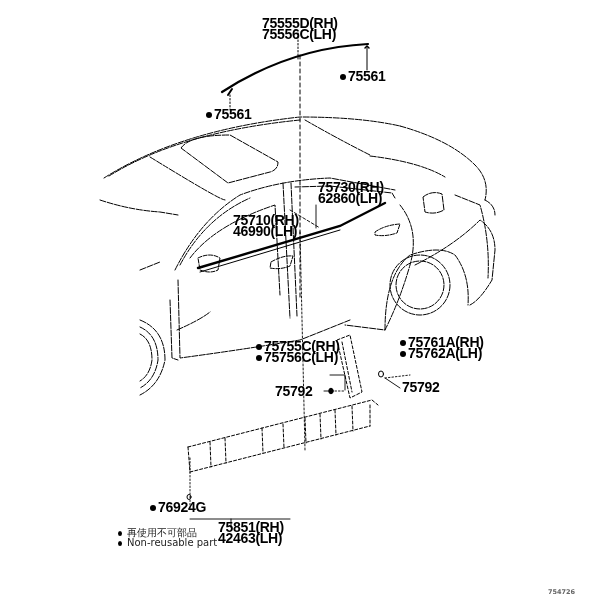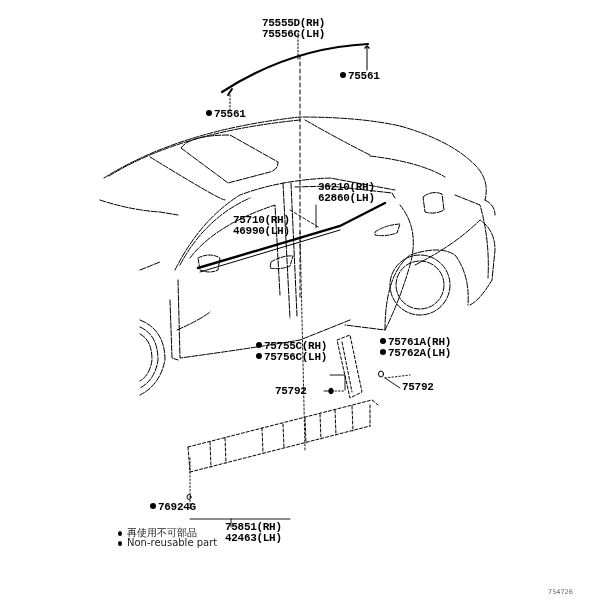--- a/index.html
+++ b/index.html
@@ -1,22 +1,22 @@
 <!DOCTYPE html>
 <html><head>
   <meta charset="utf-8">
   <style>
     html, body { margin: 0; padding: 0; background: #ffffff; }
     body { width: 600px; height: 600px; position: relative; overflow: hidden; font-family: "DejaVu Sans Mono", "Liberation Mono", monospace; color: #000; }
     #canvas { position: absolute; left: 0; top: 0; width: 600px; height: 600px; }
-    .lbl { position: absolute; font-family: Liberation Mono, monospace; font-size: 11px; font-weight: bold; line-height: 11px; letter-spacing: -0.3px; white-space: nowrap; color: #000; }
+    .lbl { position: absolute; font-family: Liberation Sans, sans-serif; font-size: 14px; font-weight: bold; line-height: 11px; letter-spacing: -0.3px; white-space: nowrap; color: #000; }
     .lbl .dot { display: inline-block; width: 6px; height: 6px; border-radius: 50%; background: #000; margin-right: 2px; vertical-align: 1px; }
     .legend { position: absolute; left: 118px; top: 528px; font-family: "DejaVu Sans", sans-serif; font-size: 10px; line-height: 10px; color: #222; }
     .legend .dot { display: inline-block; width: 4px; height: 5px; border-radius: 50%; background: #000; margin-right: 5px; vertical-align: 0; }
-    .code { position: absolute; left: 548px; top: 588px; font-family: "DejaVu Sans", sans-serif; font-size: 6.5px; color: #666; }
+    .code { position: absolute; left: 548px; top: 588px; font-family: "DejaVu Sans", sans-serif; font-size: 6.5px; color: #666; font-weight: bold; }
   </style>
 </head>
 <body>
 
 <svg id="canvas" viewBox="0 0 600 600" xmlns="http://www.w3.org/2000/svg" fill="none" stroke="#000" stroke-width="1" stroke-linecap="round">
 
   <g>
     <path d="M222 92 Q290 48 368 44" stroke-width="2.2"></path>
     <path d="M298 33 L298 60" stroke-dasharray="1.5 2"></path>
     <path d="M300 55 L300 300" stroke-dasharray="4 3"></path>
@@ -127,30 +127,30 @@
 
 <div class="lbl" style="left:340px;top:71px;">
   <span class="dot"></span><span>75561</span>
 </div>
 
 <div class="lbl" style="left:206px;top:109px;">
   <span class="dot"></span><span>75561</span>
 </div>
 
 <div class="lbl" style="left:318px;top:182px;">
-  <div>36210(RH)</div>
+  <div>75730(RH)</div>
   <div>62860(LH)</div>
 </div>
 
 <div class="lbl" style="left:233px;top:215px;">
   <div>75710(RH)</div>
   <div>46990(LH)</div>
 </div>
 
-<div class="lbl" style="left:380px;top:337px;">
+<div class="lbl" style="left:400px;top:337px;">
   <div><span class="dot"></span><span>75761A(RH)</span></div>
   <div><span class="dot"></span><span>75762A(LH)</span></div>
 </div>
 
 <div class="lbl" style="left:256px;top:341px;">
   <div><span class="dot"></span><span>75755C(RH)</span></div>
   <div><span class="dot"></span><span>75756C(LH)</span></div>
 </div>
 
 <div class="lbl" style="left:275px;top:386px;">
@@ -158,21 +158,21 @@
 </div>
 
 <div class="lbl" style="left:402px;top:382px;">
   <span>75792</span>
 </div>
 
 <div class="lbl" style="left:150px;top:502px;">
   <span class="dot"></span><span>76924G</span>
 </div>
 
-<div class="lbl" style="left:225px;top:522px;">
+<div class="lbl" style="left:218px;top:522px;">
   <div>75851(RH)</div>
   <div>42463(LH)</div>
 </div>
 
 <div class="legend">
   <div><span class="dot"></span><span>再使用不可部品</span></div>
   <div><span class="dot"></span><span>Non-reusable part</span></div>
 </div>
 
 <div class="code">754726</div>

